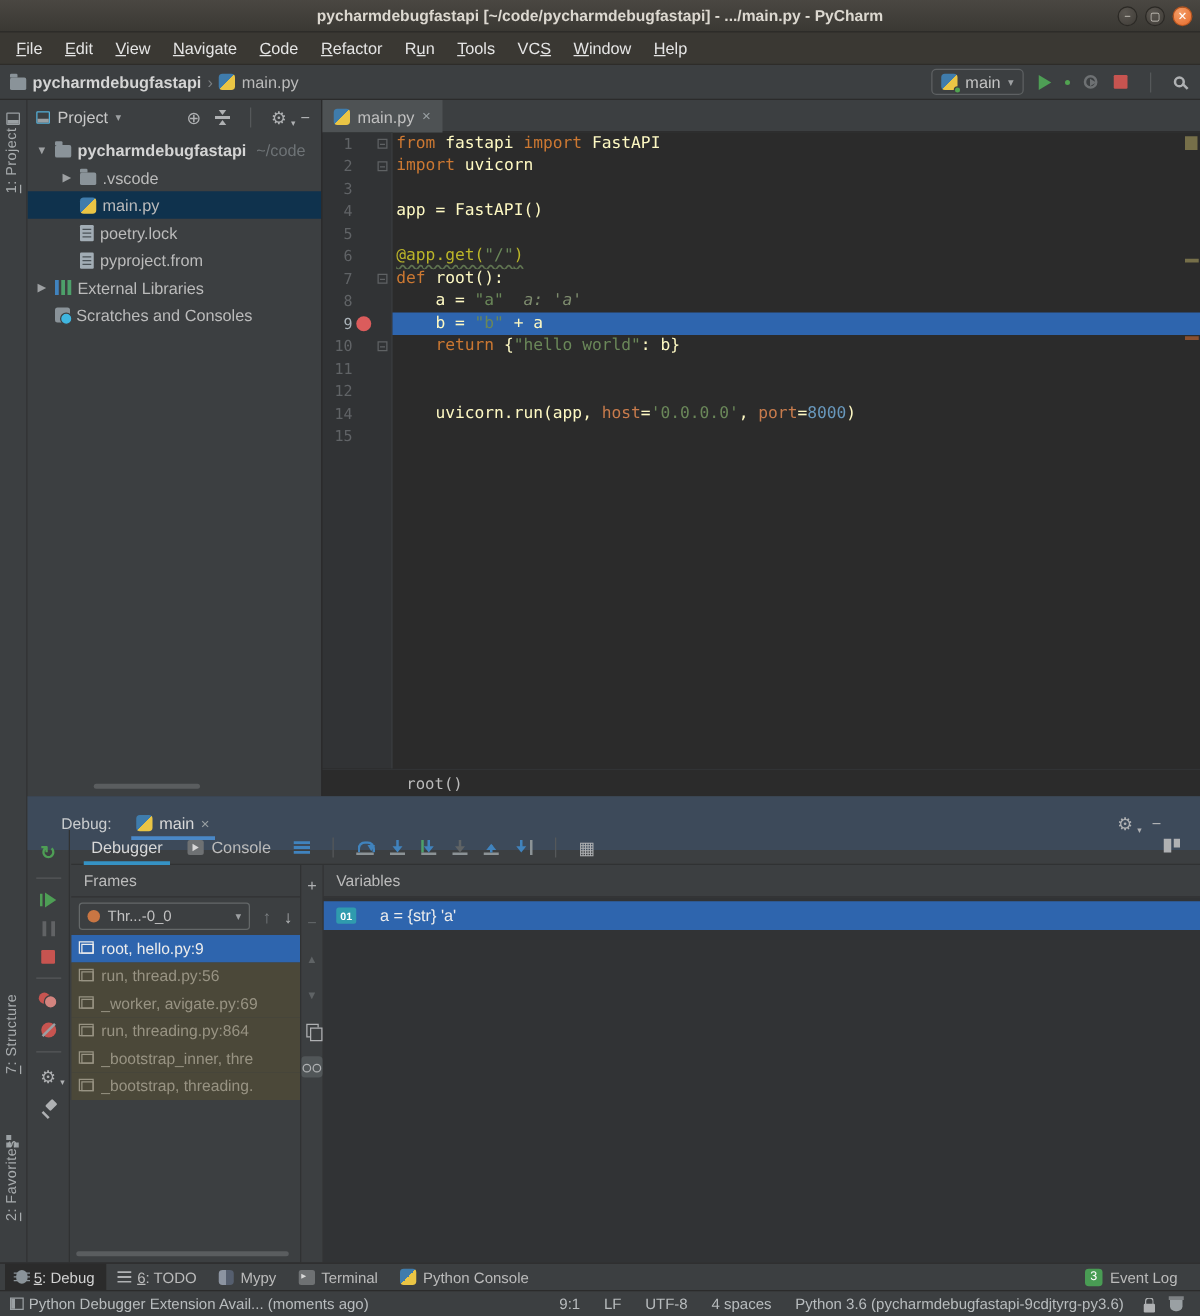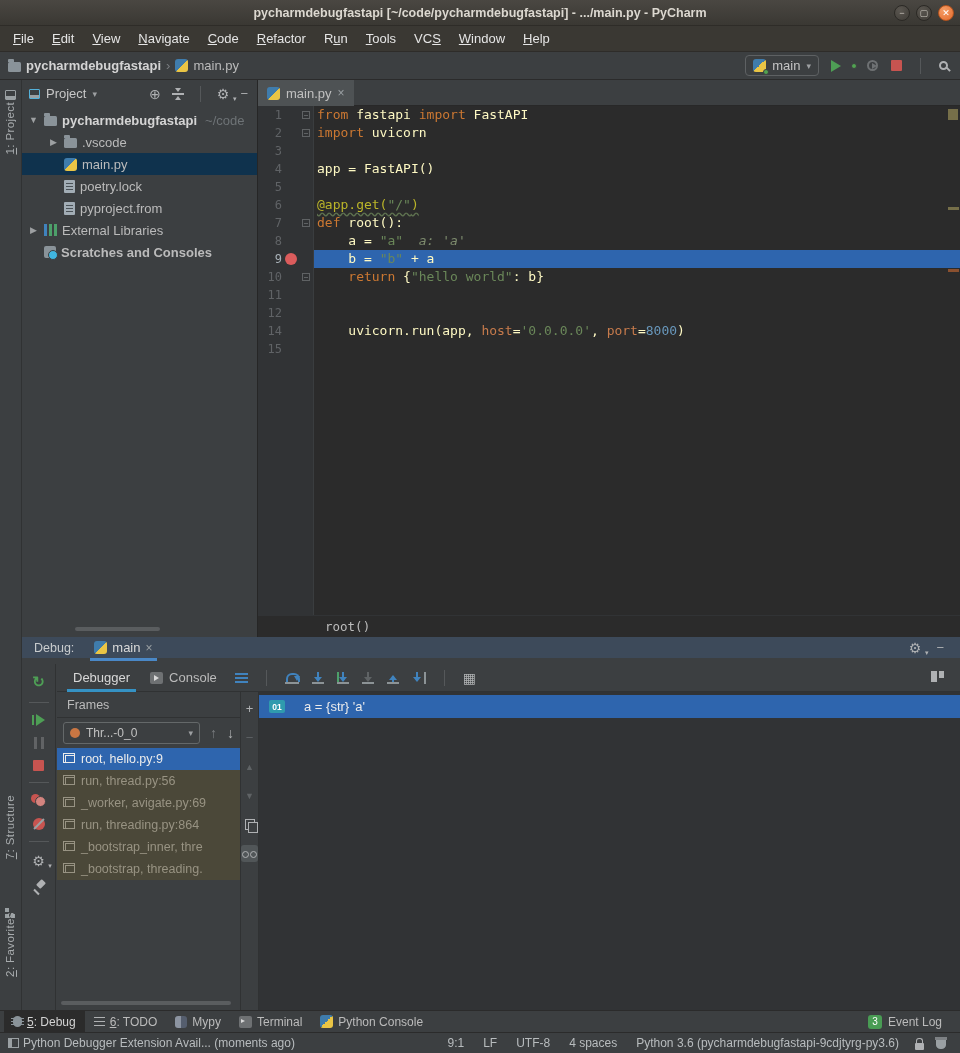--- a/index.html
+++ b/index.html
@@ -77,21 +77,21 @@
 .s-de{color:#BBB529}.s-pa{color:#C77B4C}.s-hi{color:#7E8C6E;font-style:italic}
 .wavy{text-decoration-line:underline;text-decoration-style:wavy;text-decoration-color:#5f7350;text-underline-offset:3px}
 .stripe-sq{position:absolute;right:2px;top:29px;width:10px;height:11px;background:#766F49}
 .stripe-warn{position:absolute;right:1px;top:127px;width:11px;height:3px;background:#766F49}
 .stripe-bp{position:absolute;right:1px;top:189px;width:11px;height:3px;background:#8a502f}
 .context{position:absolute;left:0;right:0;bottom:0;height:22px;background:#2B2B2B;border-top:1px solid #313335;
   display:flex;align-items:center;padding-left:67px;color:#bbb;font-size:12.5px;font-family:"DejaVu Sans Mono",monospace}
 
 
 .debug{position:absolute;top:637px;left:22px;right:0;height:373px;background:#3C3F41}
-.dheader{height:21px;background:#3D4A5A;display:flex;align-items:center;padding:0 12px}
+.dheader{height:43px;background:#3D4A5A;display:flex;align-items:center;padding:0 27px}
 .dlabel{color:#c9ccce;font-size:12.5px}
 .dtab{display:flex;align-items:center;gap:5px;margin-left:16px;height:27px;position:relative;color:#d9d9d9;padding:0 4px}
 .dtab::after{content:"";position:absolute;left:0;right:0;bottom:0;height:3px;background:#4A88C7}
 .dh-icons{margin-left:auto;display:flex;gap:15px;align-items:center;padding-right:4px}
 .dbody{position:absolute;top:27px;left:0;right:0;bottom:0}
 .dleft{position:absolute;top:0;left:0;bottom:0;width:34px;border-right:1px solid #303233;
   display:flex;flex-direction:column;align-items:center;padding-top:9px;gap:11px}
 .hr{width:20px;height:1px;background:#55585a;flex:none}
 .dmain{position:absolute;left:35px;top:0;right:0;bottom:0}
 .dtabs{height:28px;display:flex;align-items:center;border-bottom:1px solid #303233;padding:0 6px}
@@ -339,21 +339,21 @@
         <div class="trow" style="padding-left: 26px;">
           <span class="tarrow"></span>
           <span class="ic ic-file"></span>
           <span class="tlabel">pyproject.from</span>
         </div>
         <div class="trow" style="padding-left: 6px;">
           <span class="tarrow">▶</span>
           <span class="ic ic-libraries"></span>
           <span class="tlabel">External Libraries</span>
         </div>
-        <div class="trow" style="padding-left: 6px; font-weight: bold;">
+        <div class="trow" style="padding-left: 6px;">
           <span class="tarrow"></span>
           <span class="ic ic-scratches"></span>
           <span class="tlabel">Scratches and Consoles</span>
         </div>
       </div>
     <div class="pscroll"></div>
   </div>
 
   <div class="editor">
     <div class="tabbar">
@@ -562,20 +562,21 @@
               <span class="wic disabled" style="font-size: 9px;">▲</span>
               <span class="wic disabled" style="font-size: 9px;">▼</span>
               <span class="wic">
                 <span class="ic ic-duplicate"></span>
               </span>
               <span class="wic pressed">
                 <span class="ic ic-show-watches"></span>
               </span>
             </div>
           <div class="variables">
+            <div class="panel-h">Variables</div>
             <div class="varlist" id="varlist">
                 <div class="vrow selected">
                   <span class="vbadge">01</span>
                   <span>a = {str} 'a'</span>
                 </div>
               </div>
           </div>
         </div>
       </div>
     </div>

